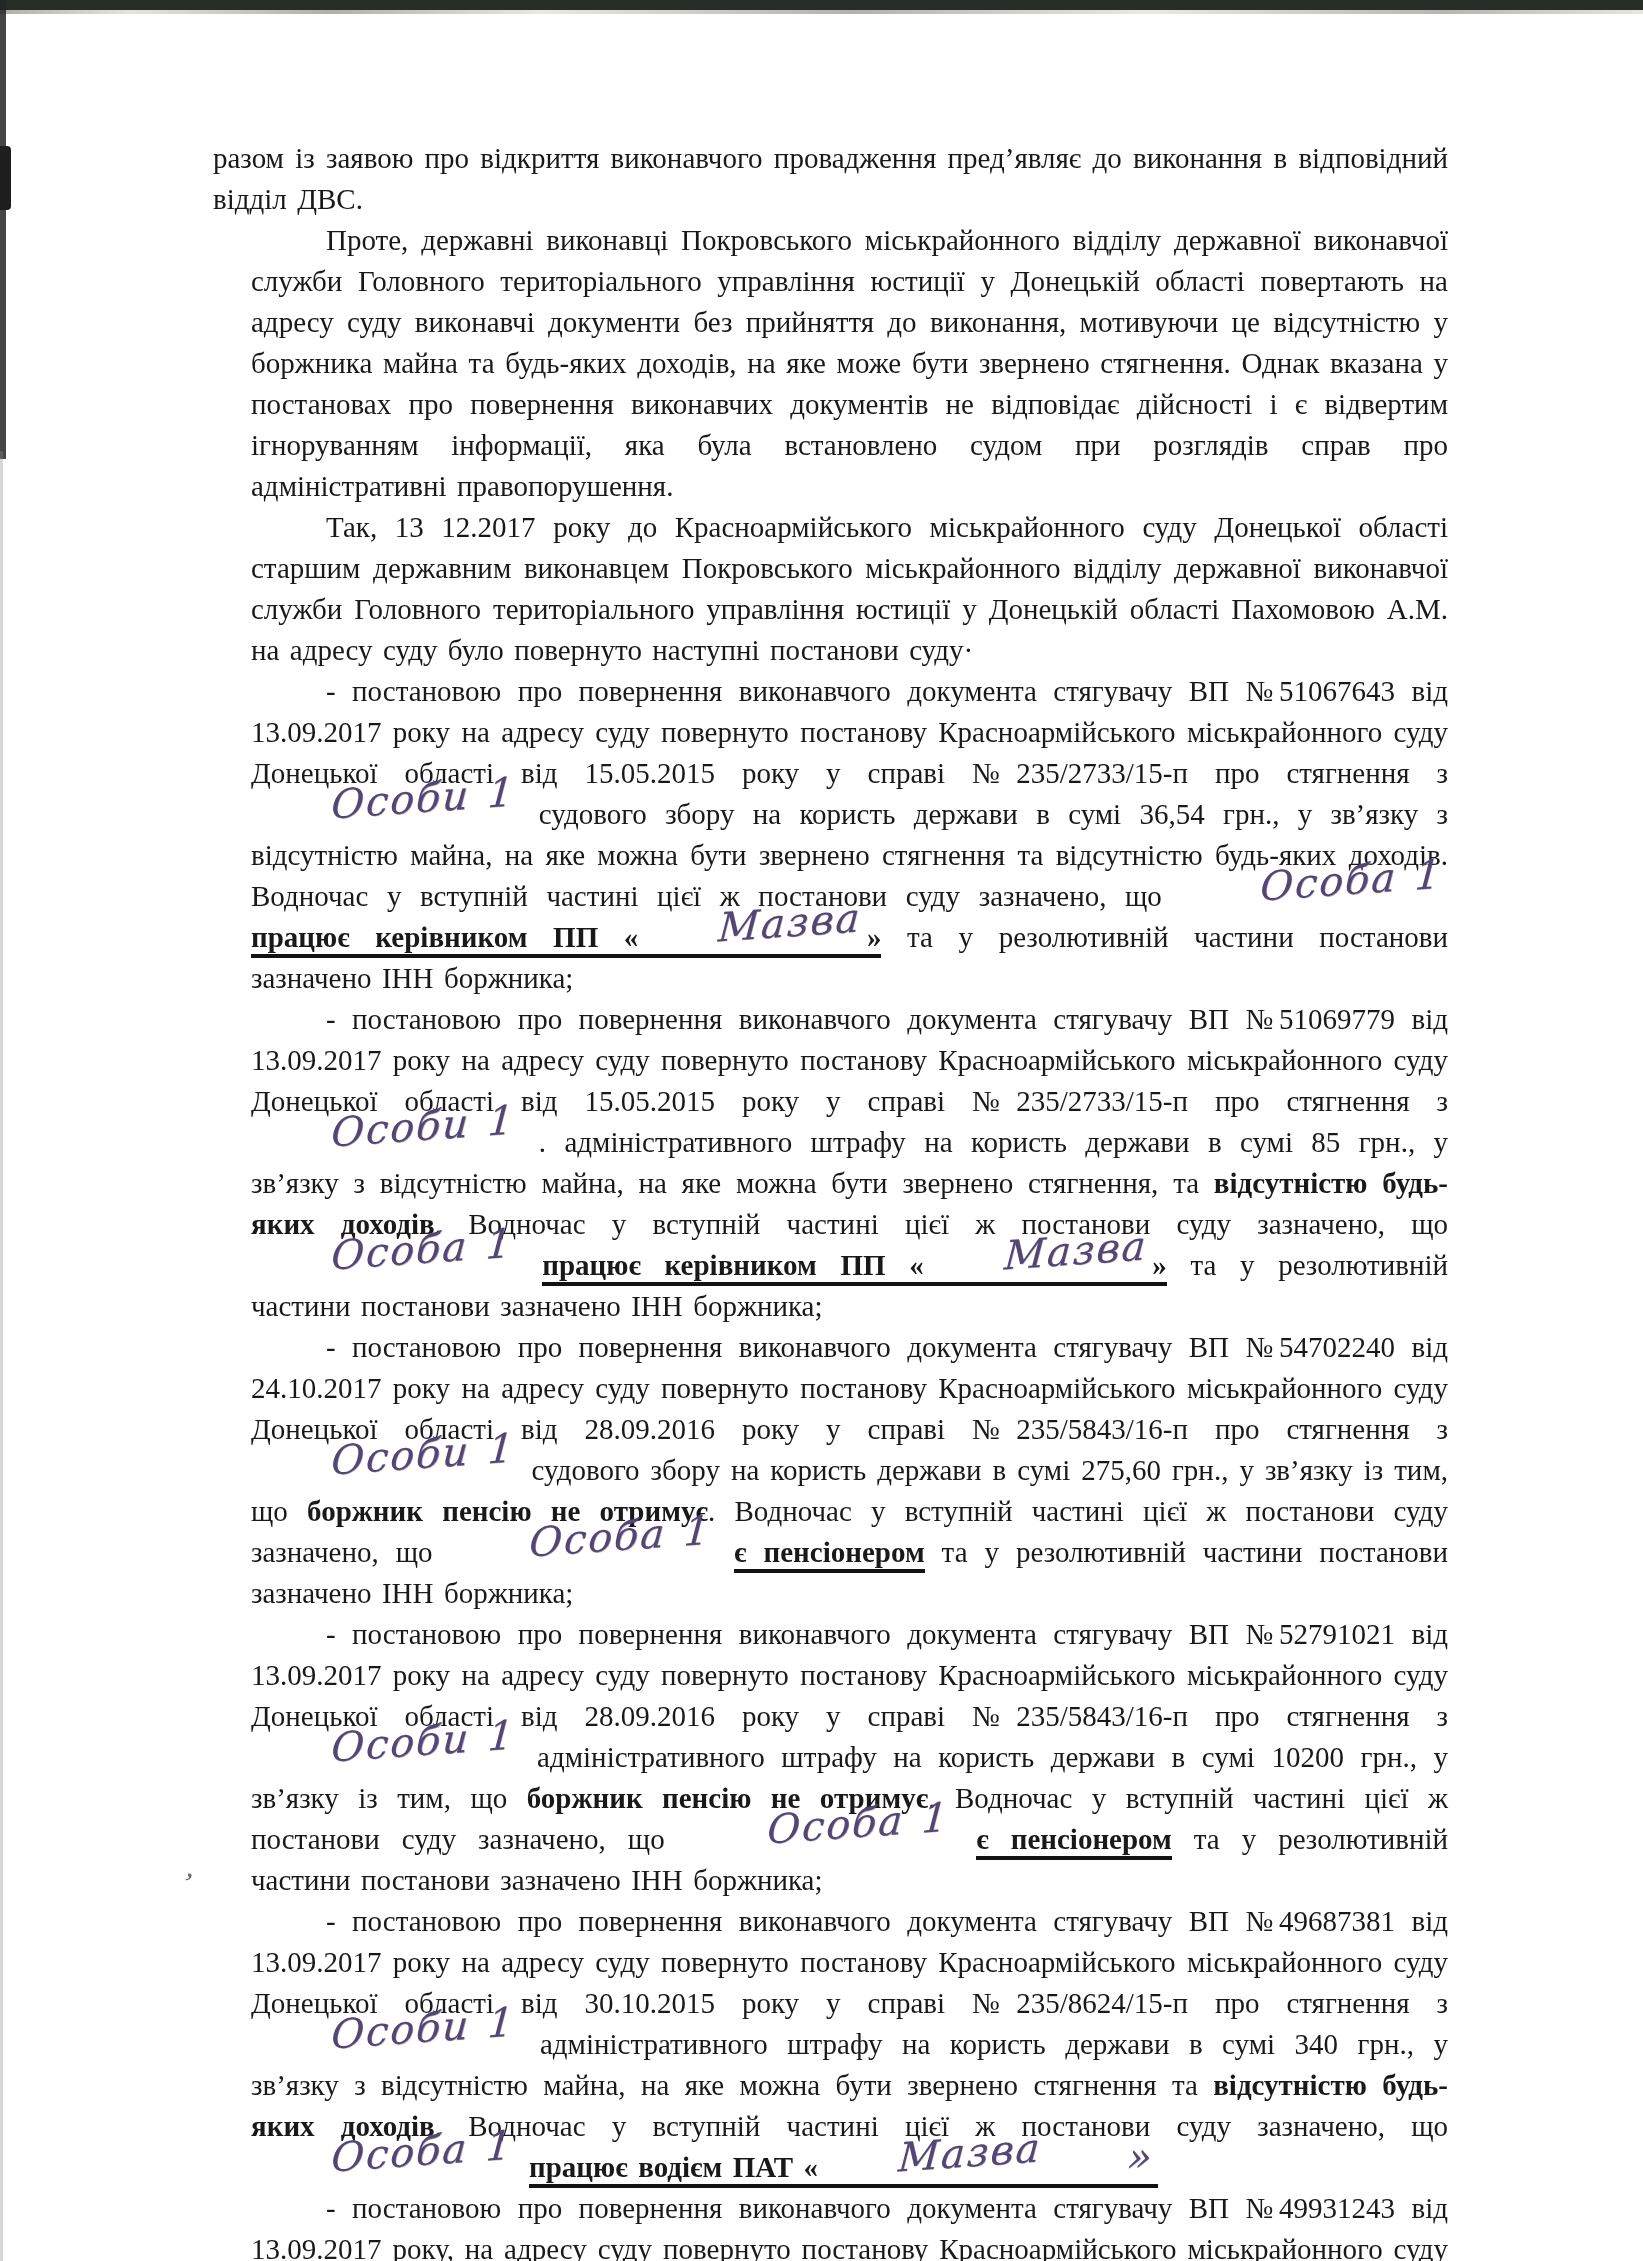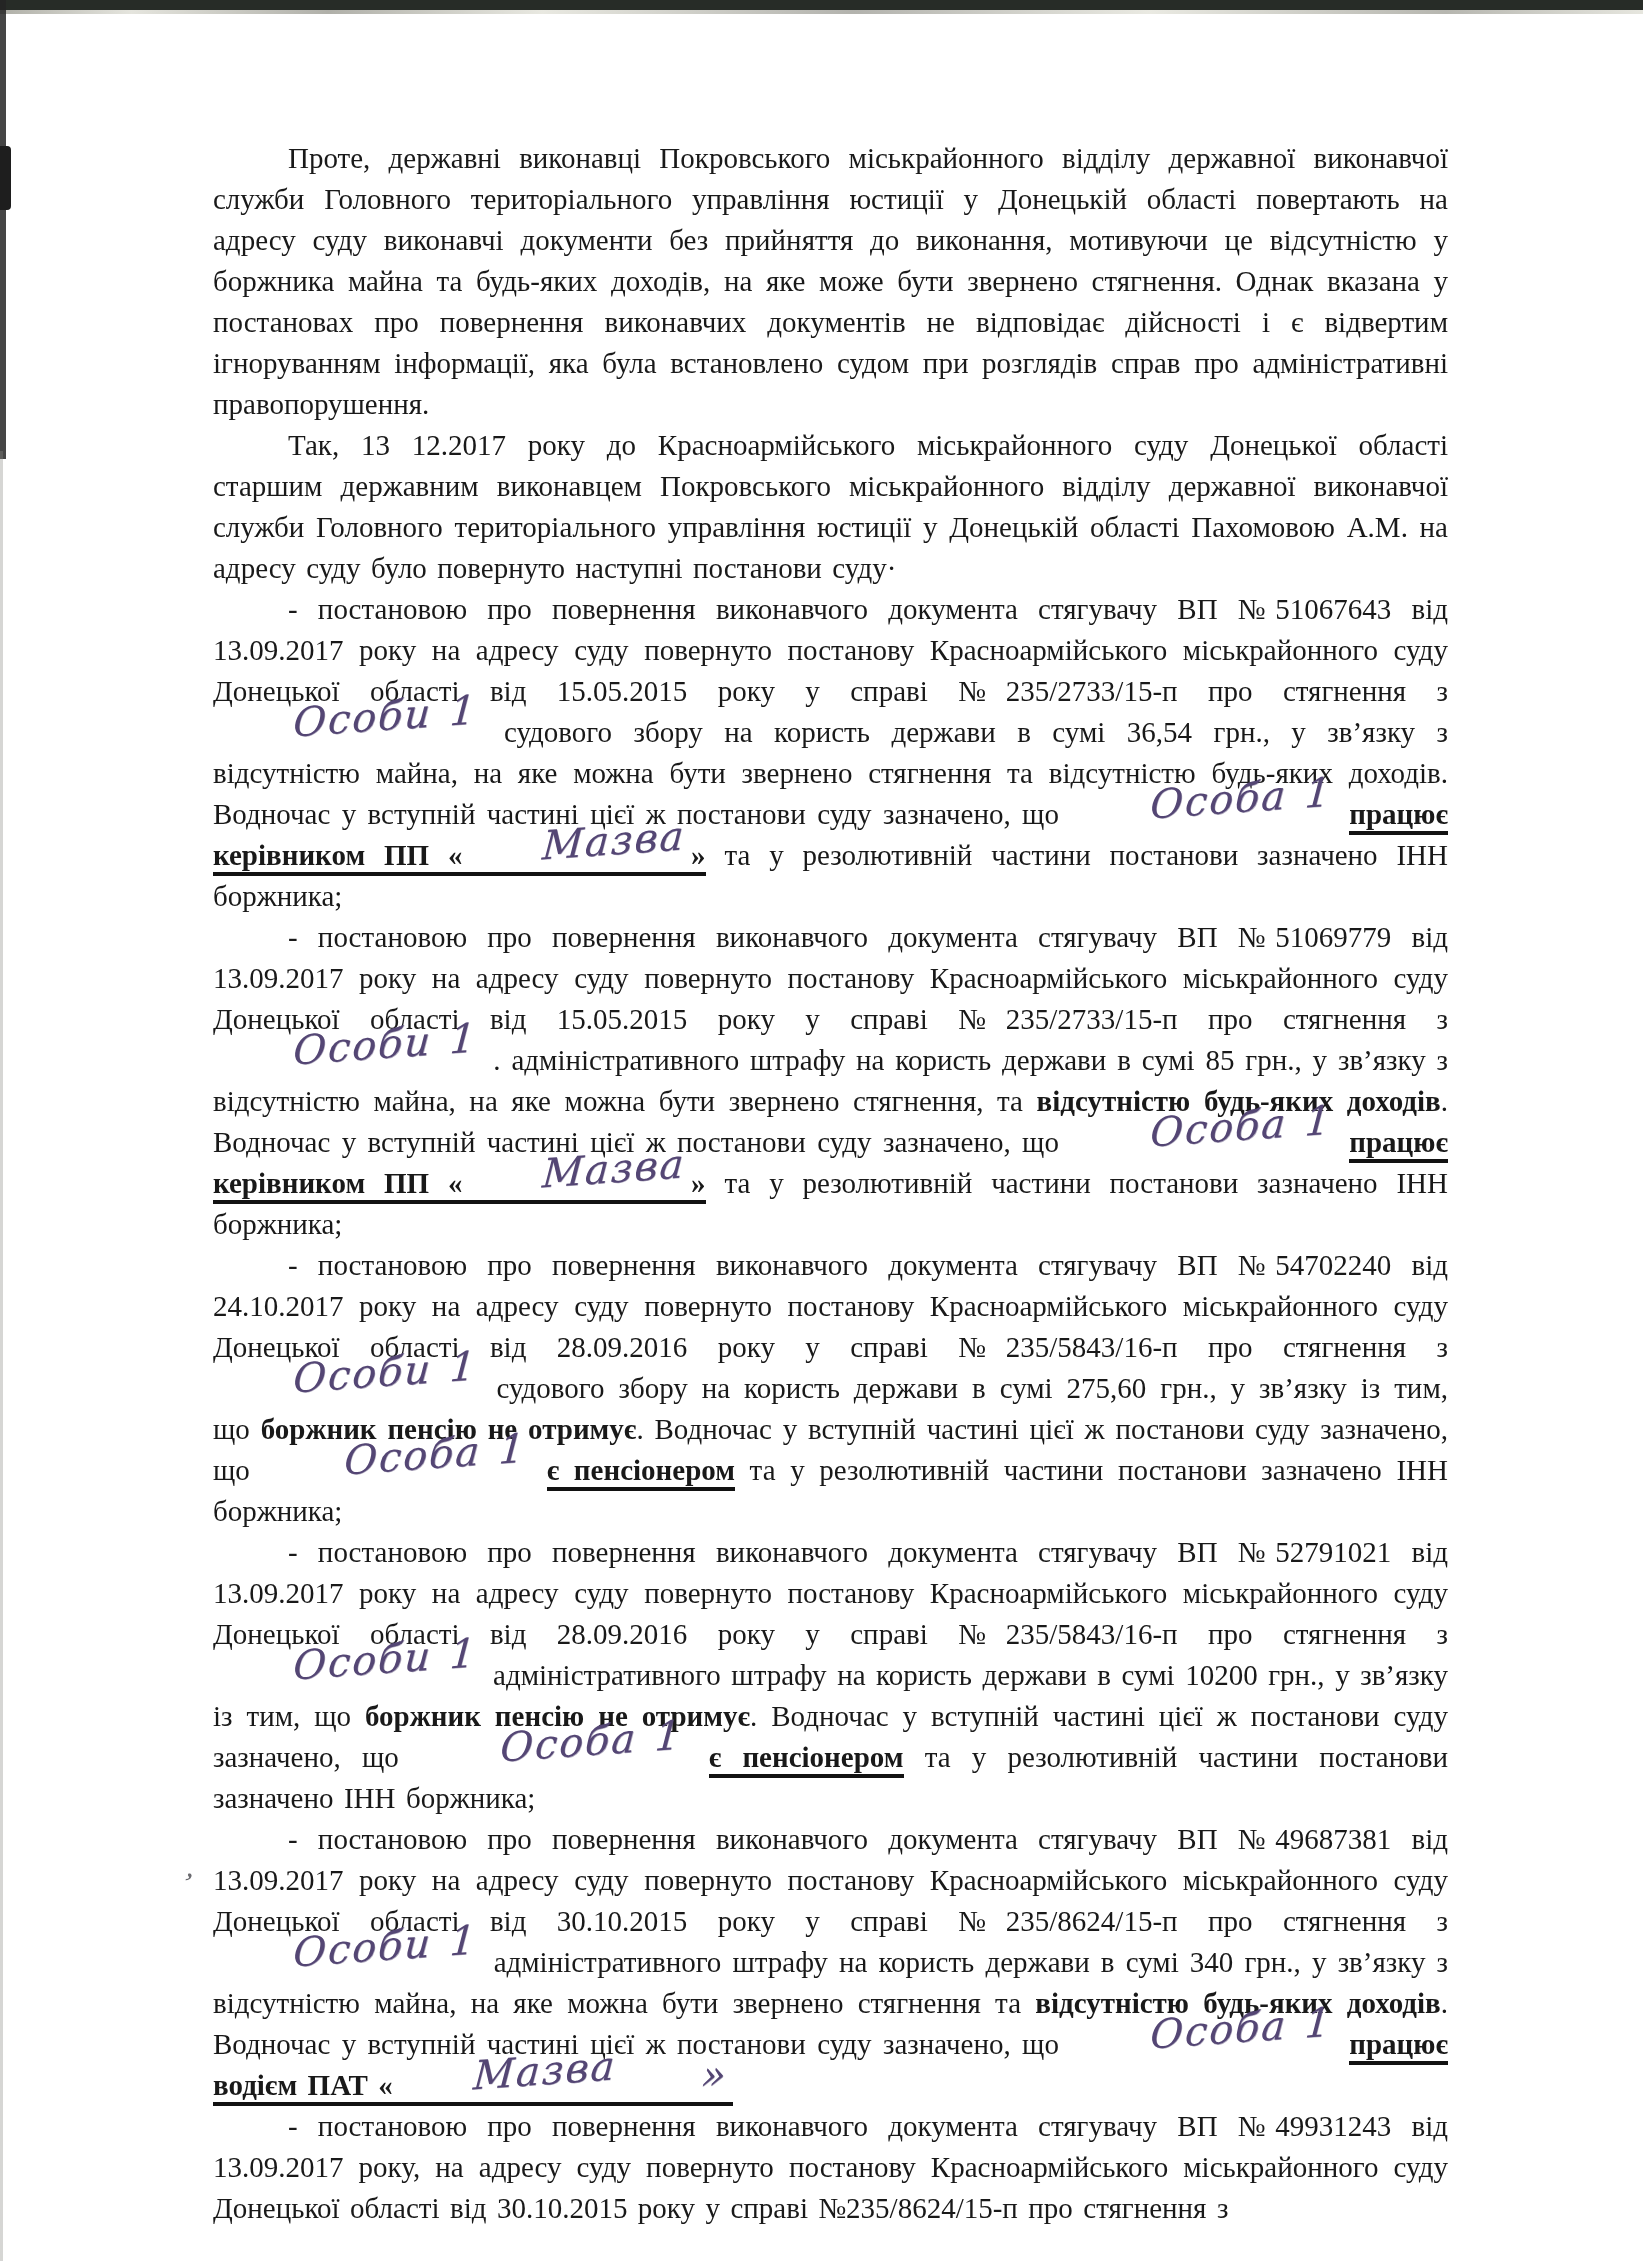--- a/index.html
+++ b/index.html
@@ -15,21 +15,21 @@
   .left-smudge{position:absolute;left:0;top:146px;width:11px;height:64px;background:#1e1e1e;border-radius:0 3.9px 3.9px 0;}
   .left-edge-faint{position:absolute;left:0;top:451px;width:2.6px;height:1810px;background:#8a8a84;opacity:.35;}
   .margin-mark{position:absolute;left:182px;top:1866px;color:#6b6b70;font-size:30px;transform:rotate(18deg);}
   
   .content{
     position:absolute;left:213px;top:138px;width:1235px;
     font-size:29px;line-height:41px;color:#191919;
     text-align:justify;word-spacing:3.2px;
   }
   p.para{margin:0;padding:0;}
-  p.para.indent{text-indent:75px;}
+  p.para.indent{text-indent:75px;margin-left:38px;}
   .b{font-weight:bold;}
   .u{border-bottom:4.5px solid #121212;padding-bottom:0.6px;}
   .hw{
     font-family:"DejaVu Serif",serif;font-style:italic;
     color:#544674;font-size:40px;letter-spacing:1.9px;
     display:inline-block;transform:rotate(-4deg) skewX(-8deg);
     transform-origin:left 80%;line-height:26px;
     text-shadow:0.6px 0.6px 0 rgba(84,70,116,.45);
     padding:0 5.2px;
   }
@@ -38,20 +38,21 @@
 <body>
 
 <div class="top-band"></div>
 <div class="top-band2"></div>
 <div class="left-bar"></div>
 <div class="left-smudge"></div>
 <div class="left-edge-faint"></div>
 <div class="margin-mark">ʼ</div>
 
 <div class="content">
+    <p class="para"><span>разом із заявою про відкриття виконавчого провадження пред’являє до виконання в відповідний відділ ДВС.</span></p>
     <p class="para indent"><span>Проте, державні виконавці Покровського міськрайонного відділу державної виконавчої служби Головного територіального управління юстиції у Донецькій області повертають на адресу суду виконавчі документи без прийняття до виконання, мотивуючи це відсутністю у боржника майна та будь-яких доходів, на яке може бути звернено стягнення. Однак вказана у постановах про повернення виконавчих документів не відповідає дійсності  і є відвертим ігноруванням  інформації, яка  була встановлено судом при розглядів справ про адміністративні правопорушення.</span></p>
     <p class="para indent"><span>Так, 13 12.2017 року до Красноармійського міськрайонного суду Донецької області старшим  державним  виконавцем  Покровського  міськрайонного  відділу  державної виконавчої служби Головного територіального управління юстиції у Донецькій області Пахомовою А.М. на адресу суду було повернуто наступні постанови суду·</span></p>
     <p class="para indent"><span>- постановою про повернення виконавчого документа стягувачу ВП №51067643 від 13.09.2017 року  на адресу суду повернуто постанову Красноармійського міськрайонного суду Донецької області від 15.05.2015 року у справі №235/2733/15-п про стягнення з </span><span class="hw">Особи 1</span><span>  судового збору на користь держави в сумі  36,54 грн.,  у зв’язку з відсутністю майна, на яке можна бути звернено стягнення та відсутністю будь-яких доходів. Водночас у вступній частині цієї ж  постанови суду  зазначено, що </span><span class="hw">Особа 1</span><span>  </span><span class="u"><span class="b">працює керівником ПП «</span></span><span class="u"><span class="hw">Мазва</span></span><span class="u"><span class="b">»</span></span><span> та у резолютивній частини постанови зазначено ІНН боржника;</span></p>
     <p class="para indent"><span>- постановою про повернення виконавчого документа стягувачу ВП №51069779 від 13.09.2017 року  на адресу суду повернуто постанову Красноармійського міськрайонного суду Донецької області від 15.05.2015 року у справі №235/2733/15-п про стягнення з </span><span class="hw">Особи 1</span><span> . адміністративного штрафу на користь держави в сумі 85 грн.,  у зв’язку з відсутністю майна, на яке можна бути звернено стягнення,  та  </span><span class="b">відсутністю будь-яких доходів</span><span>.  Водночас у  вступній частині цієї ж  постанови суду  зазначено, що </span><span class="hw">Особа 1</span><span> </span><span class="u"><span class="b">працює керівником ПП «</span></span><span class="u"><span class="hw">Мазва</span></span><span class="u"><span class="b">»</span></span><span> та у резолютивній частини постанови зазначено ІНН боржника;</span></p>
     <p class="para indent"><span>- постановою про повернення виконавчого документа стягувачу ВП №54702240 від 24.10.2017 року на адресу суду повернуто постанову Красноармійського міськрайонного суду  Донецької  області  від  28.09.2016  року  у  справі  №235/5843/16-п  про  стягнення  з </span><span class="hw">Особи 1</span><span>  судового збору на користь держави в сумі  275,60 грн., у зв’язку із тим,  що </span><span class="b">боржник пенсію не отримує</span><span>. Водночас у   вступній частині цієї ж   постанови суду зазначено, що </span><span class="hw">Особа 1</span><span>  </span><span class="u"><span class="b">є пенсіонером</span></span><span>  та у резолютивній частини постанови зазначено ІНН боржника;</span></p>
     <p class="para indent"><span>- постановою про повернення виконавчого документа стягувачу ВП №52791021 від 13.09.2017 року на адресу суду повернуто постанову Красноармійського міськрайонного суду  Донецької  області  від  28.09.2016  року  у  справі  №235/5843/16-п  про  стягнення  з </span><span class="hw">Особи 1</span><span>  адміністративного штрафу на користь держави в  сумі 10200 грн., у зв’язку із тим,  що </span><span class="b">боржник пенсію не отримує</span><span>. Водночас у  вступній частині цієї ж  постанови суду  зазначено, що </span><span class="hw">Особа 1</span><span>  </span><span class="u"><span class="b">є пенсіонером</span></span><span>  та у резолютивній частини постанови зазначено ІНН боржника;</span></p>
     <p class="para indent"><span>- постановою про повернення виконавчого документа стягувачу ВП №49687381 від 13.09.2017 року на адресу суду повернуто постанову Красноармійського міськрайонного суду  Донецької  області  від  30.10.2015  року  у  справі  №235/8624/15-п  про  стягнення  з </span><span class="hw">Особи 1</span><span>  адміністративного штрафу на користь держави в сумі  340 грн., у зв’язку з відсутністю майна, на яке можна бути звернено стягнення та </span><span class="b">відсутністю  будь-яких доходів</span><span>. Водночас у  вступній частині цієї ж  постанови суду  зазначено, що </span><span class="hw">Особа 1</span><span> </span><span class="u"><span class="b">працює водієм ПАТ «</span></span><span class="u"><span class="hw">Мазва</span></span><span class="u"><span class="hw">»</span></span></p>
     <p class="para indent"><span>- постановою  про повернення виконавчого документа стягувачу ВП №49931243 від 13.09.2017 року, на адресу суду повернуто постанову Красноармійського міськрайонного суду  Донецької  області  від  30.10.2015  року  у  справі  №235/8624/15-п  про  стягнення  з</span></p>
   </div>
 

